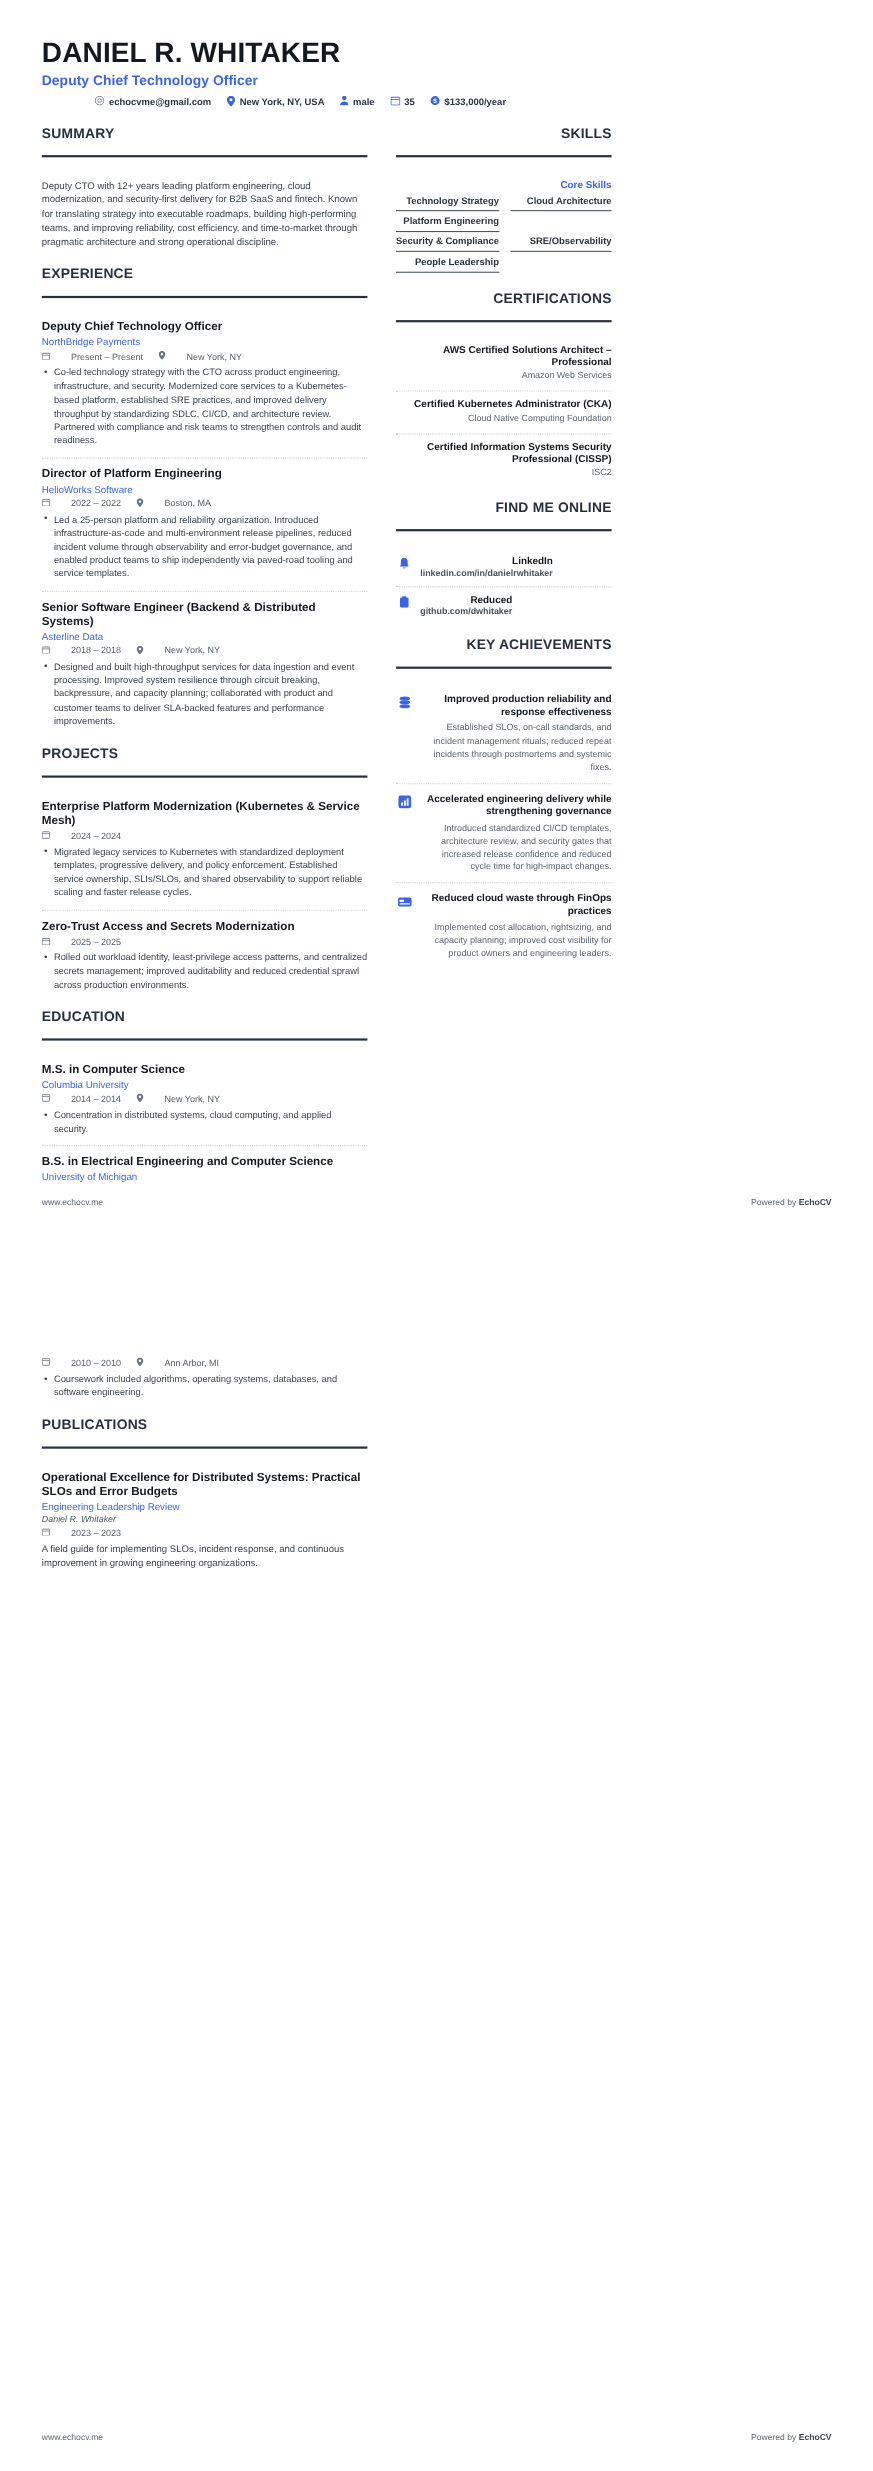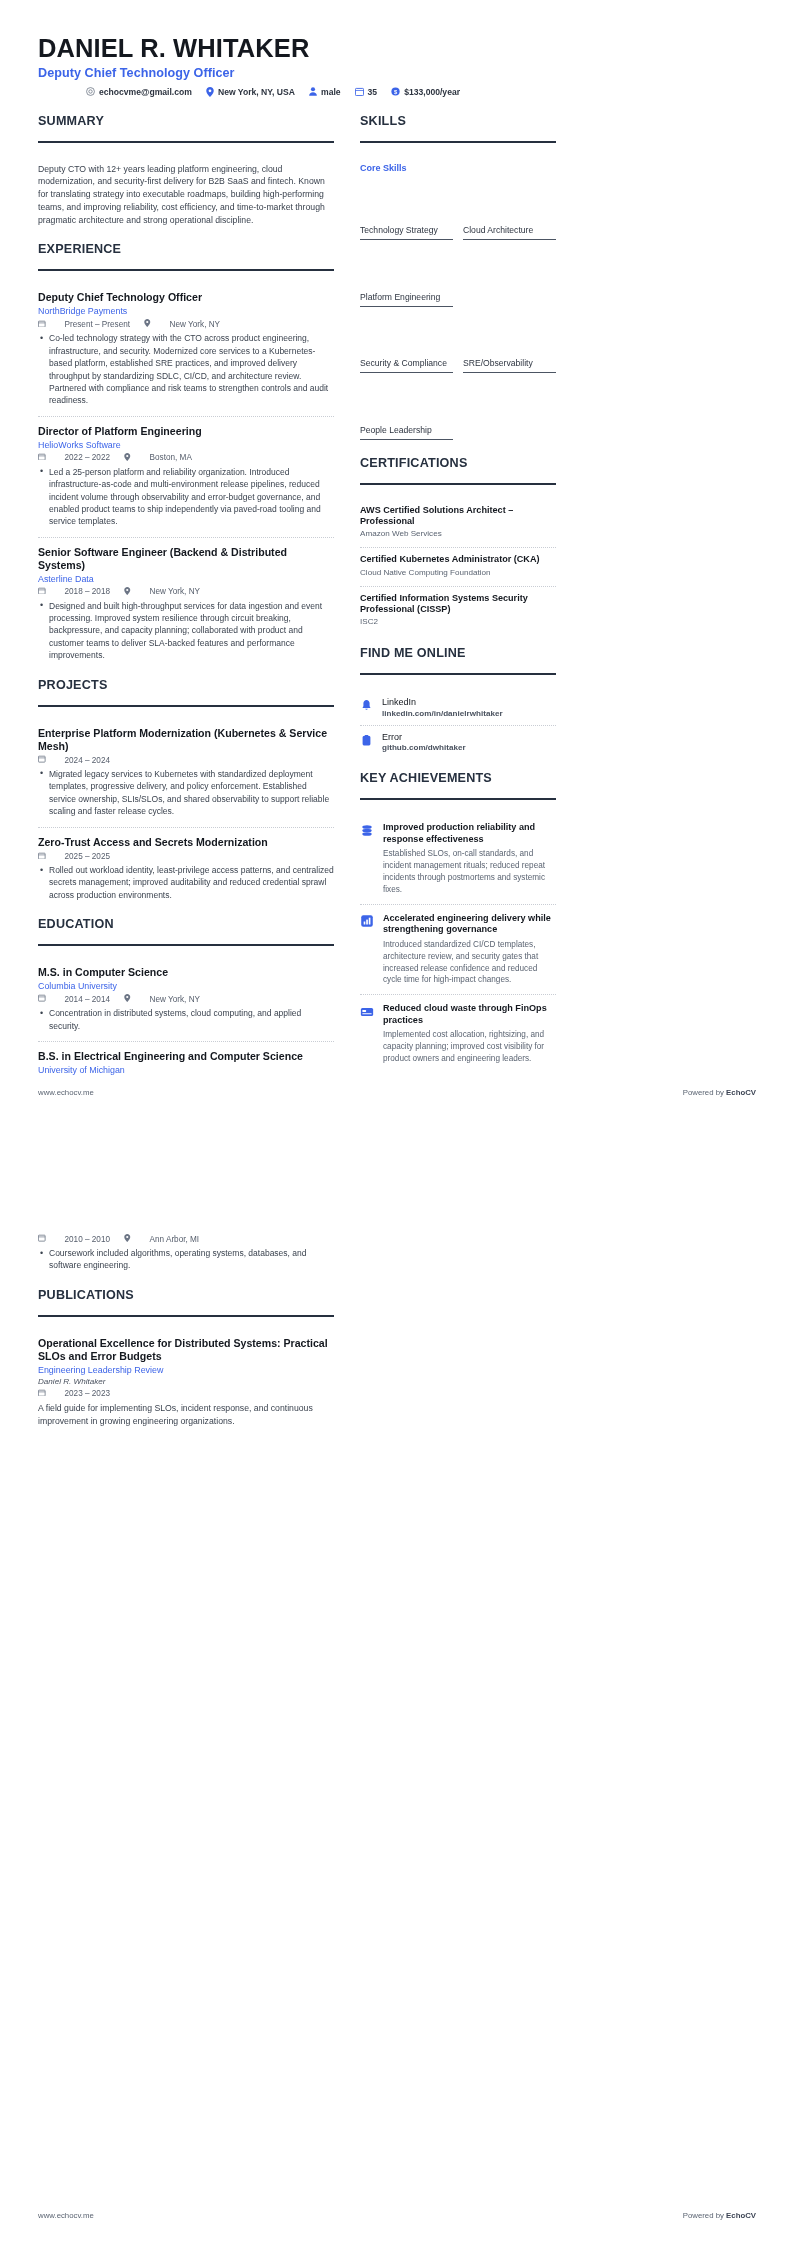--- a/index.html
+++ b/index.html
@@ -64,21 +64,21 @@
 
   
   .cols {
     display: flex;
     gap: 0;
     margin-top: 17px;
     align-items: flex-start;
   }
   .col-left { width: 296px; flex: 0 0 296px; }
   .col-gap  { width: 26px; flex: 0 0 26px; }
-  .col-right { width: 196px; flex: 0 0 196px; }
+  .col-right { width: 196px; flex: 0 0 196px; text-align: right; }
 
   
   .sec-h {
     font-size: 12.6px;
     font-weight: 700;
     color: #26303f;
     letter-spacing: .2px;
     padding-bottom: 13px;
     border-bottom: 2.2px solid #26303f;
     margin-bottom: 20px;
@@ -141,26 +141,25 @@
     color: #3c64e8;
     margin-bottom: 1px;
   }
   .skill-grid {
     display: grid;
     grid-template-columns: 1fr 1fr;
     column-gap: 10px;
   }
   .skill-cell {
     font-size: 8.6px;
-    font-weight: 400;
+    font-weight: 700;
     color: #2d3440;
     padding: 3.5px 0 4px 0;
     border-bottom: 1px solid #4c5563;
     white-space: nowrap;
-    margin-top: 48px;
   }
   .skill-cell.empty { border-bottom: none; }
 
   
   .cert { padding-bottom: 4px; }
   .cert-name {
     font-size: 9.1px;
     font-weight: 700;
     color: #14181f;
     line-height: 1.25;
@@ -168,21 +167,21 @@
   .cert-issuer {
     font-size: 8.1px;
     color: #5b6472;
     margin-top: 2px;
   }
   .cert-sep { border-top: 1px dotted #c9cdd4; margin: 5px 0 6px 0; }
 
   
   .link-row { display: flex; gap: 8px; align-items: flex-start; padding: 2px 0 3px 0; }
   .link-icon { flex: 0 0 14px; padding-top: 1px; }
-  .link-name { font-size: 9px; font-weight: 400; color: #14181f; }
+  .link-name { font-size: 9px; font-weight: 700; color: #14181f; }
   .link-url { font-size: 8.1px; color: #4a525f; margin-top: 1.5px; font-weight: bold; }
   .link-sep { border-top: 1px dotted #c9cdd4; margin: 4px 0 4px 0; }
 
   
   .ach-row { display: flex; gap: 8px; align-items: flex-start; padding: 2px 0 2px 0; }
   .ach-icon { flex: 0 0 15px; padding-top: 1.5px; }
   .ach-title {
     font-size: 9.1px;
     font-weight: 700;
     color: #14181f;
@@ -493,21 +492,21 @@
           <div class="link-sep"></div>
 
           <div class="link-row">
             <div class="link-icon">
               <svg width="13" height="13" viewBox="0 0 16 16">
                   <rect x="3.2" y="2.6" width="9.6" height="11.4" rx="1.6" fill="#3c64e8"></rect>
                   <rect x="5.6" y="1.2" width="4.8" height="2.2" rx="1" fill="#3c64e8"></rect>
                 </svg>
             </div>
             <div>
-              <div class="link-name">Error</div>
+              <div class="link-name">Reduced</div>
               <div class="link-url">github.com/dwhitaker</div>
             </div>
           </div>
         </div>
 
         <div class="sec">
           <div class="sec-h">KEY ACHIEVEMENTS</div>
 
           <div class="ach-row">
             <div class="ach-icon">

